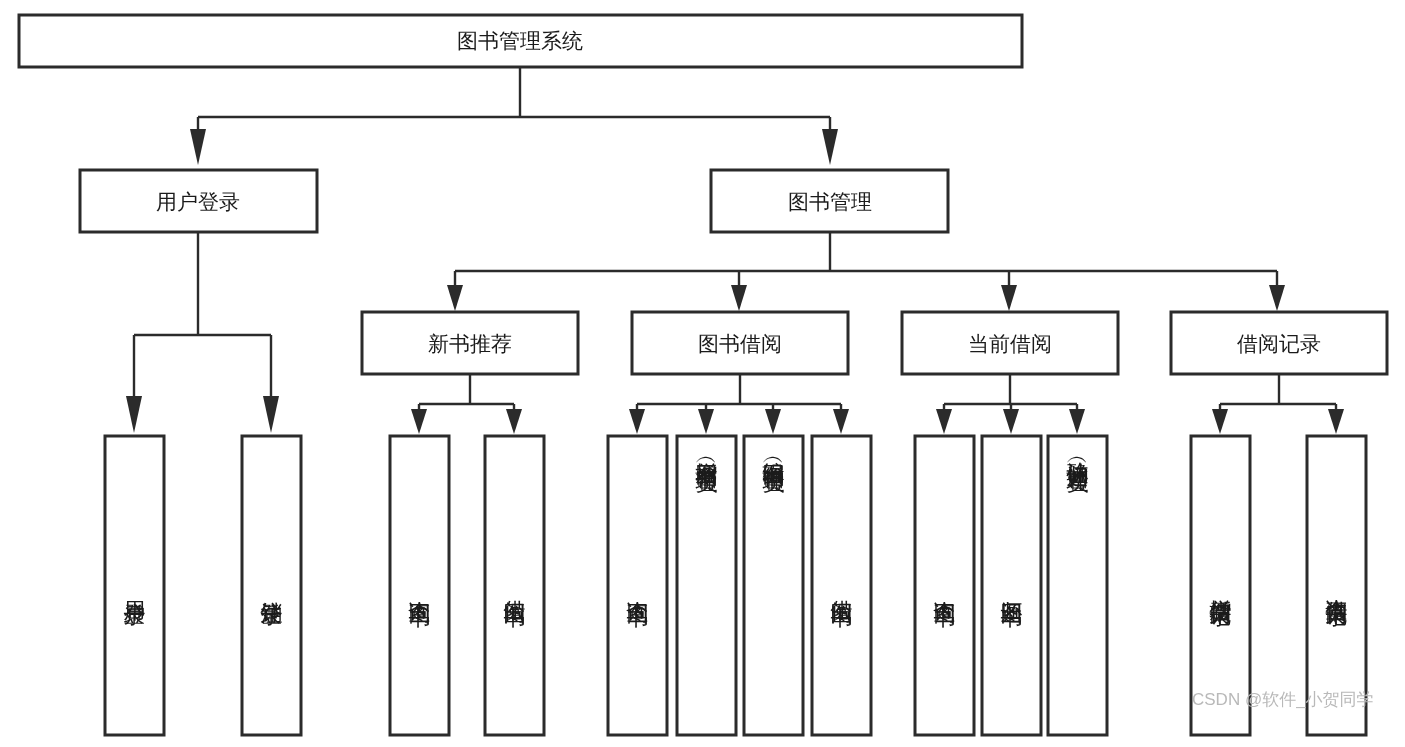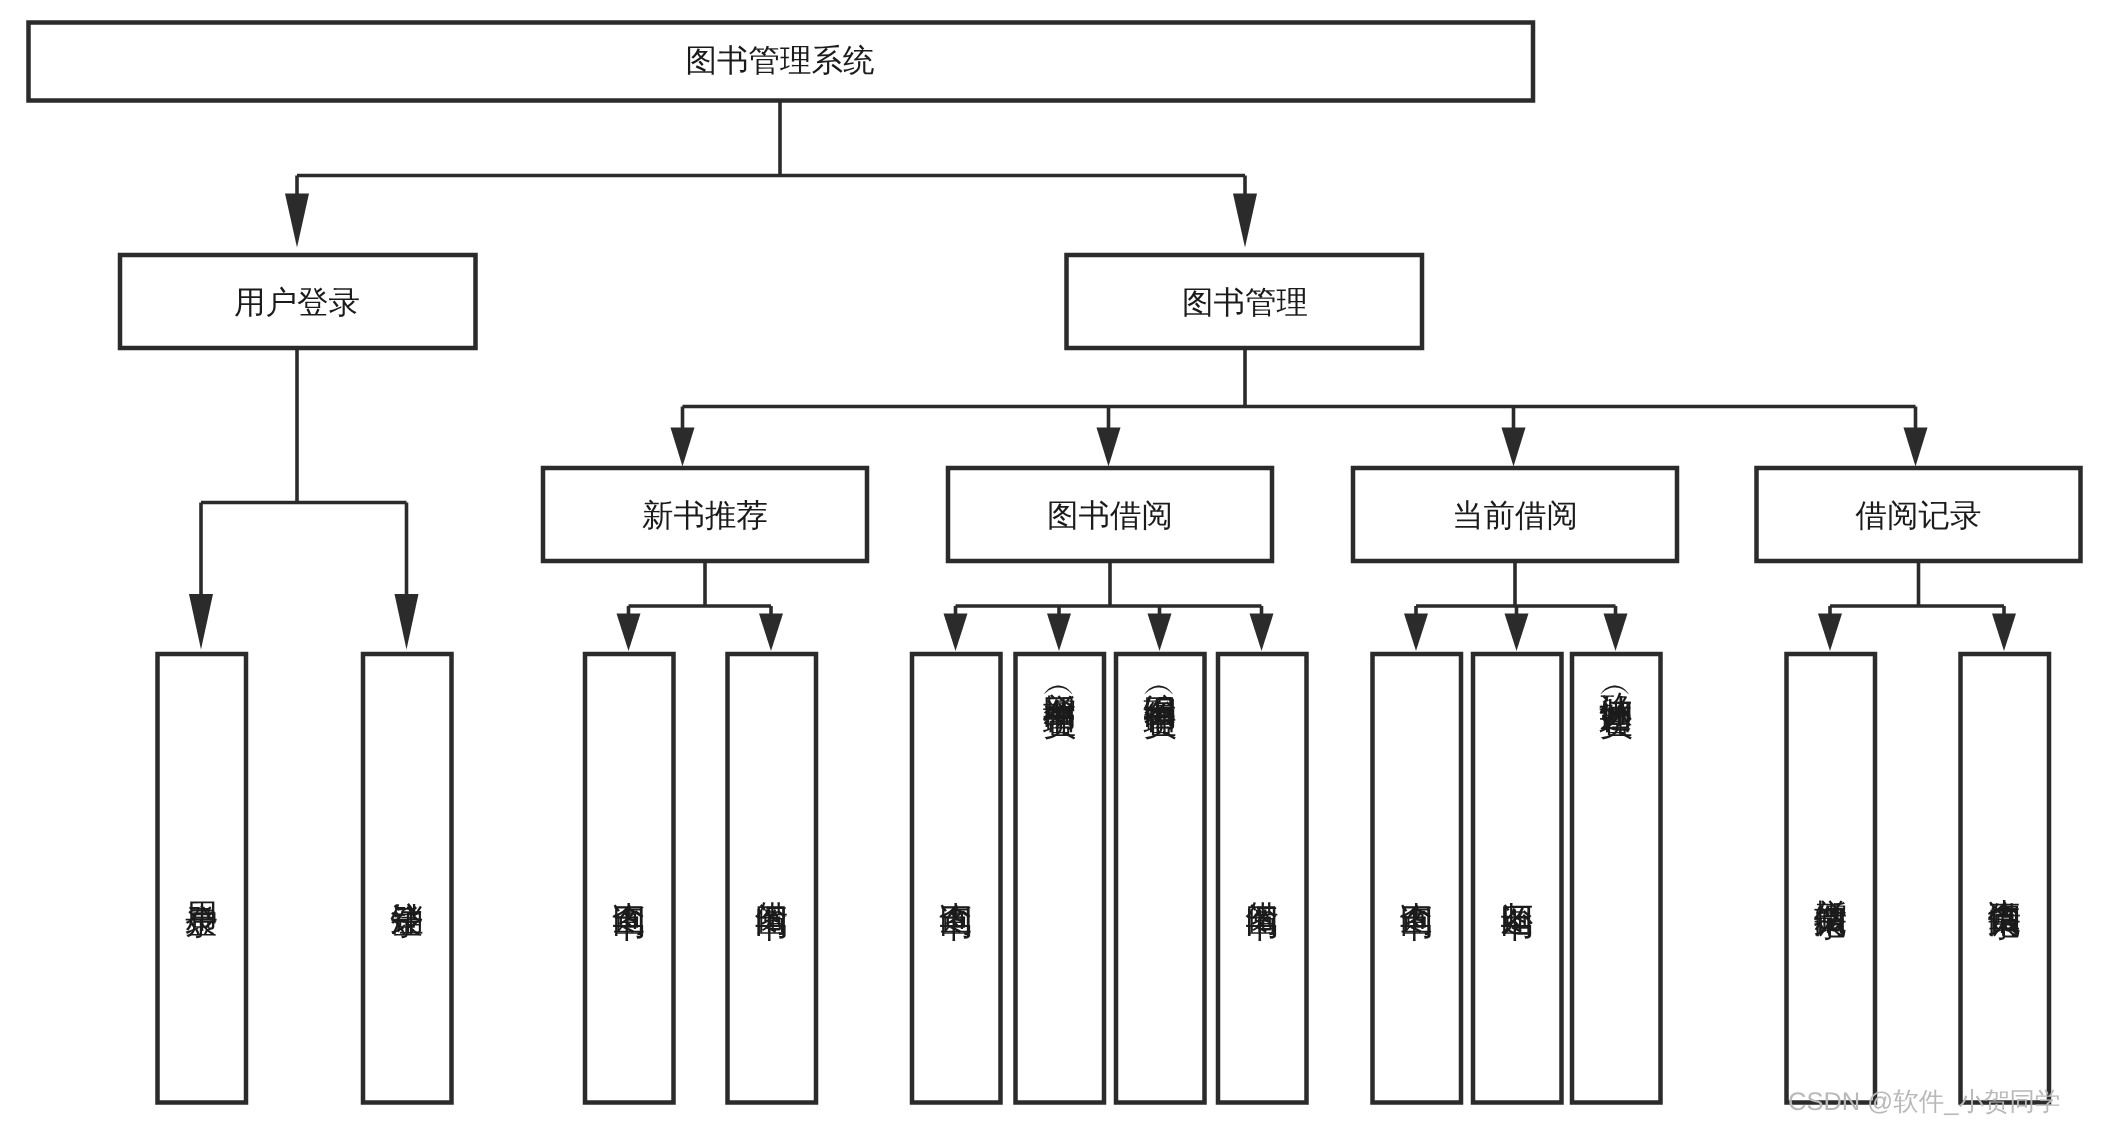--- a/index.html
+++ b/index.html
@@ -178,15 +178,15 @@
   <div class="node-label-v" style="left:608px; top:436px; width:59px; height:299px; display:flex; align-items:center; justify-content:center;">查询图书</div>
   <div class="node-label-v" style="left:677px; top:436px; width:59px; height:299px; display:flex; align-items:center; justify-content:flex-start; padding-top:8px; box-sizing:border-box;">新增图书（管理员）</div>
   <div class="node-label-v" style="left:744px; top:436px; width:59px; height:299px; display:flex; align-items:center; justify-content:flex-start; padding-top:8px; box-sizing:border-box;">编辑图书（管理员）</div>
   <div class="node-label-v" style="left:812px; top:436px; width:59px; height:299px; display:flex; align-items:center; justify-content:center;">借阅图书</div>
   <div class="node-label-v" style="left:915px; top:436px; width:59px; height:299px; display:flex; align-items:center; justify-content:center;">查询图书</div>
   <div class="node-label-v" style="left:982px; top:436px; width:59px; height:299px; display:flex; align-items:center; justify-content:center;">归还图书</div>
   <div class="node-label-v" style="left:1048px; top:436px; width:59px; height:299px; display:flex; align-items:center; justify-content:flex-start; padding-top:8px; box-sizing:border-box;">确认归还（管理员）</div>
   <div class="node-label-v" style="left:1191px; top:436px; width:59px; height:299px; display:flex; align-items:center; justify-content:center;">新增借阅记录</div>
   <div class="node-label-v" style="left:1307px; top:436px; width:59px; height:299px; display:flex; align-items:center; justify-content:center;">查询借阅记录</div>
 
-  <div class="watermark" style="left:1192px; top:688px;margin-top:35px;">CSDN @软件_小贺同学</div>
+  <div class="watermark" style="left:1192px; top:688px;">CSDN @软件_小贺同学</div>
 
 </div>
 
 </body></html>

